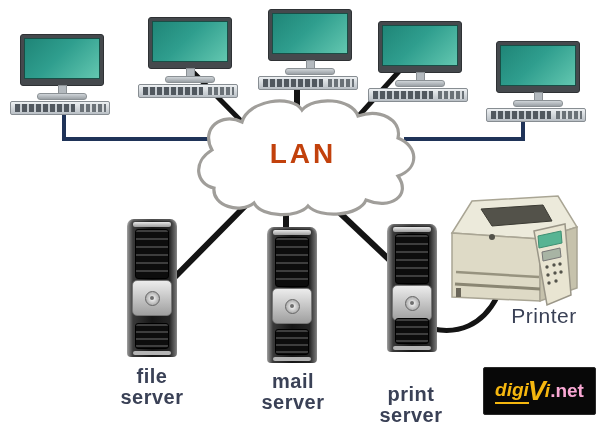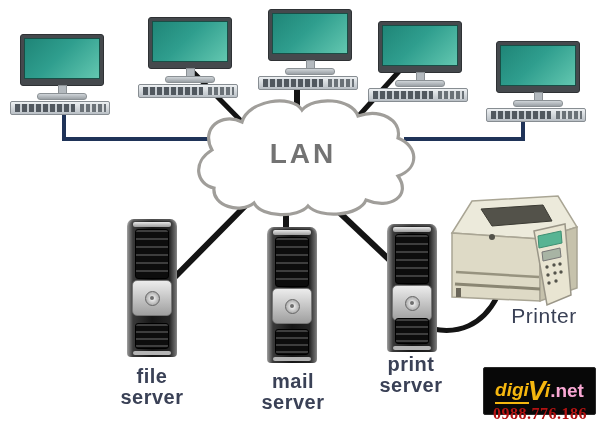--- a/index.html
+++ b/index.html
@@ -44,24 +44,24 @@
   .tower .ventBot{position:absolute;left:8px;bottom:8px;right:8px;height:24px;
                   background:repeating-linear-gradient(#3e3e3e 0 2px,#0d0d0d 2px 7px);
                   border:1px solid #000;border-radius:3px;}
   .tower .foot{position:absolute;left:6px;bottom:2px;right:6px;height:4px;background:#b5b5b5;border-radius:2px;}
   .tower-file{left:127px;top:219px;height:138px}
   .tower-mail{left:267px;top:227px;height:136px}
   .tower-print{left:387px;top:224px;height:128px}
 
   
   .lan-label{position:absolute;left:257px;top:139px;width:92px;text-align:center;
-             font-weight:bold;font-size:28px;line-height:30px;letter-spacing:3px;color:#737373;}
+             font-weight:bold;font-size:28px;line-height:30px;letter-spacing:3px;color:#c2410c;}
   .srv-label{position:absolute;width:96px;text-align:center;font-weight:bold;font-size:20px;
              line-height:21px;color:#3a4156;white-space:pre-line;letter-spacing:.5px;}
-  .lbl-file{left:104px;top:366px}.lbl-mail{left:245px;top:371px}.lbl-print{left:363px;top:354px}
+  .lbl-file{left:104px;top:366px}.lbl-mail{left:245px;top:371px}.lbl-print{left:363px;top:384px}
   .printer-label{position:absolute;left:494px;top:304px;width:100px;text-align:center;
                  font-weight:normal;font-size:21px;color:#3a4156;letter-spacing:.5px;}
 
   
   .logo{position:absolute;left:483px;top:367px;width:113px;height:48px;background:#080808;
         border:1px solid #2a2a2a;border-radius:2px;box-sizing:border-box;
         display:flex;align-items:center;justify-content:center;}
   .logo .p-digi{color:#f5b70f;font-weight:bold;font-style:italic;font-size:19px;
                 border-bottom:2px solid #f5b70f;padding-bottom:1px;}
   .logo .p-v{color:#f5b70f;font-weight:bold;font-style:italic;font-size:27px;line-height:27px;margin:0 -1px;}
@@ -212,15 +212,14 @@
   <div class="srv-label lbl-print">print
 server</div>
   <div class="printer-label">Printer</div>
 
   <div class="logo">
     <span class="p-digi">digi</span>
       <span class="p-v">V</span>
       <span class="p-i">i</span>
       <span class="p-net">.net</span>
   </div>
-  <div class="phone">0988.776.186</div>
 
 </div>
 
 </body></html>

